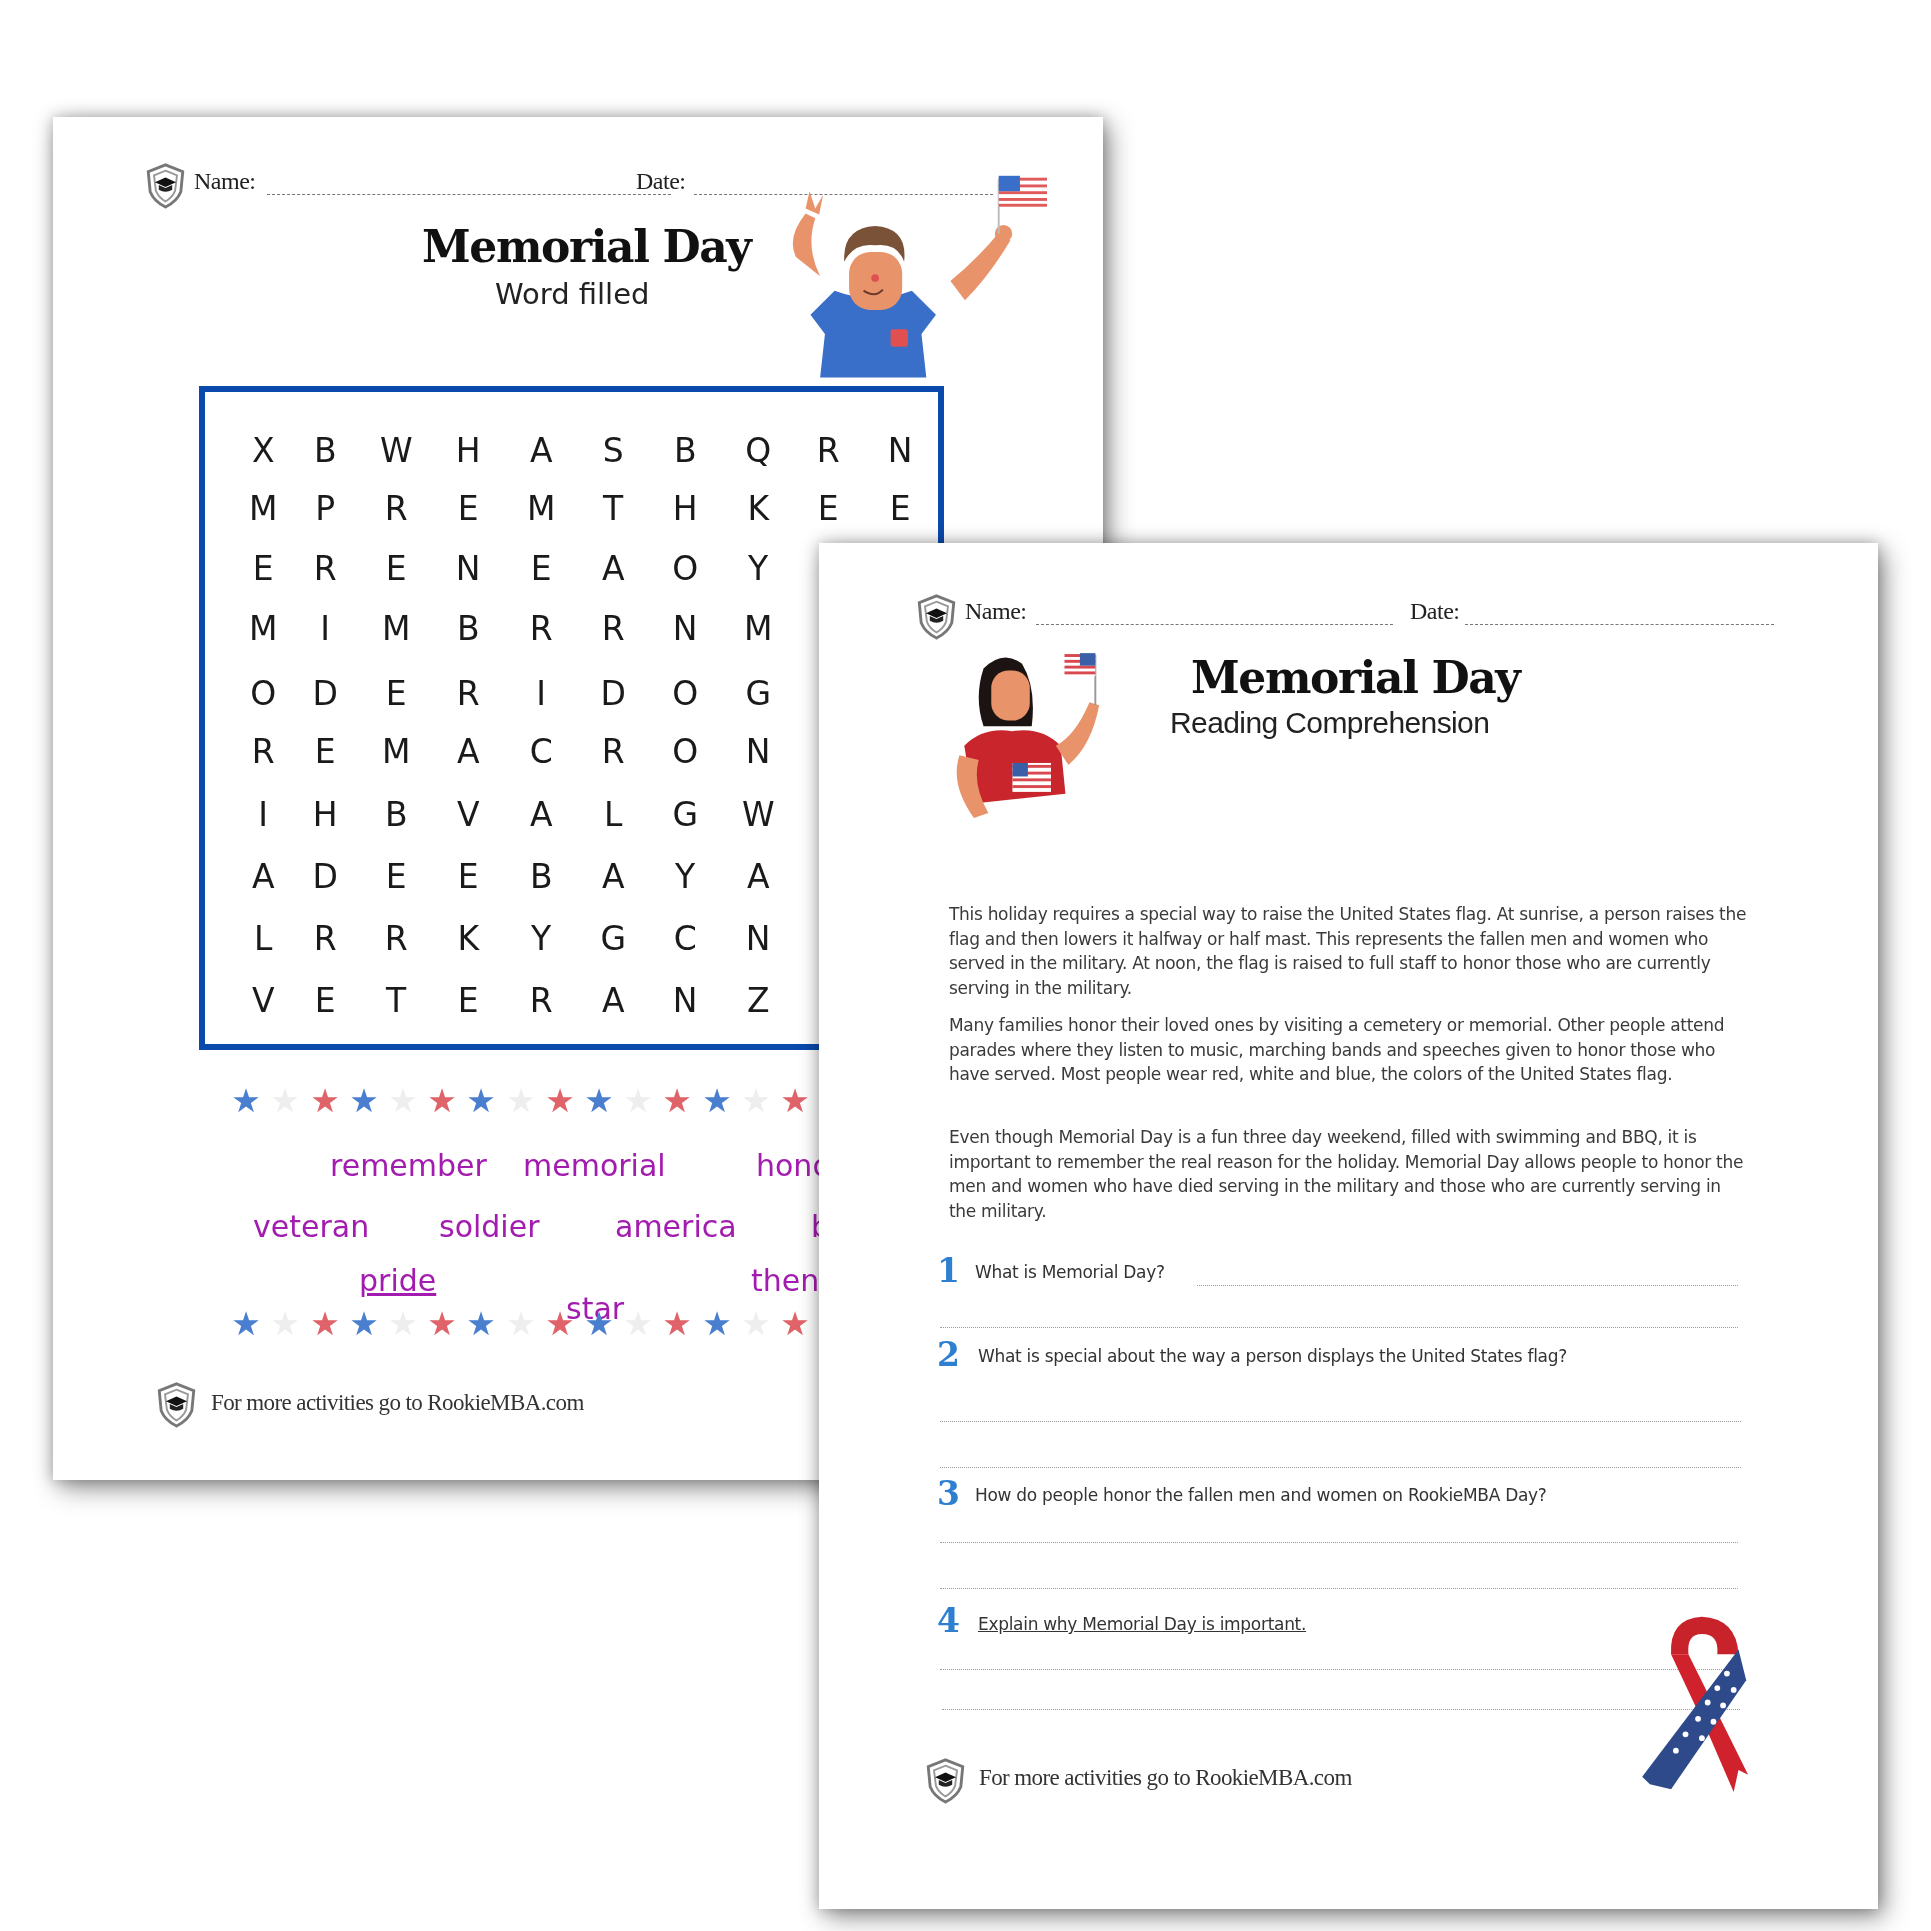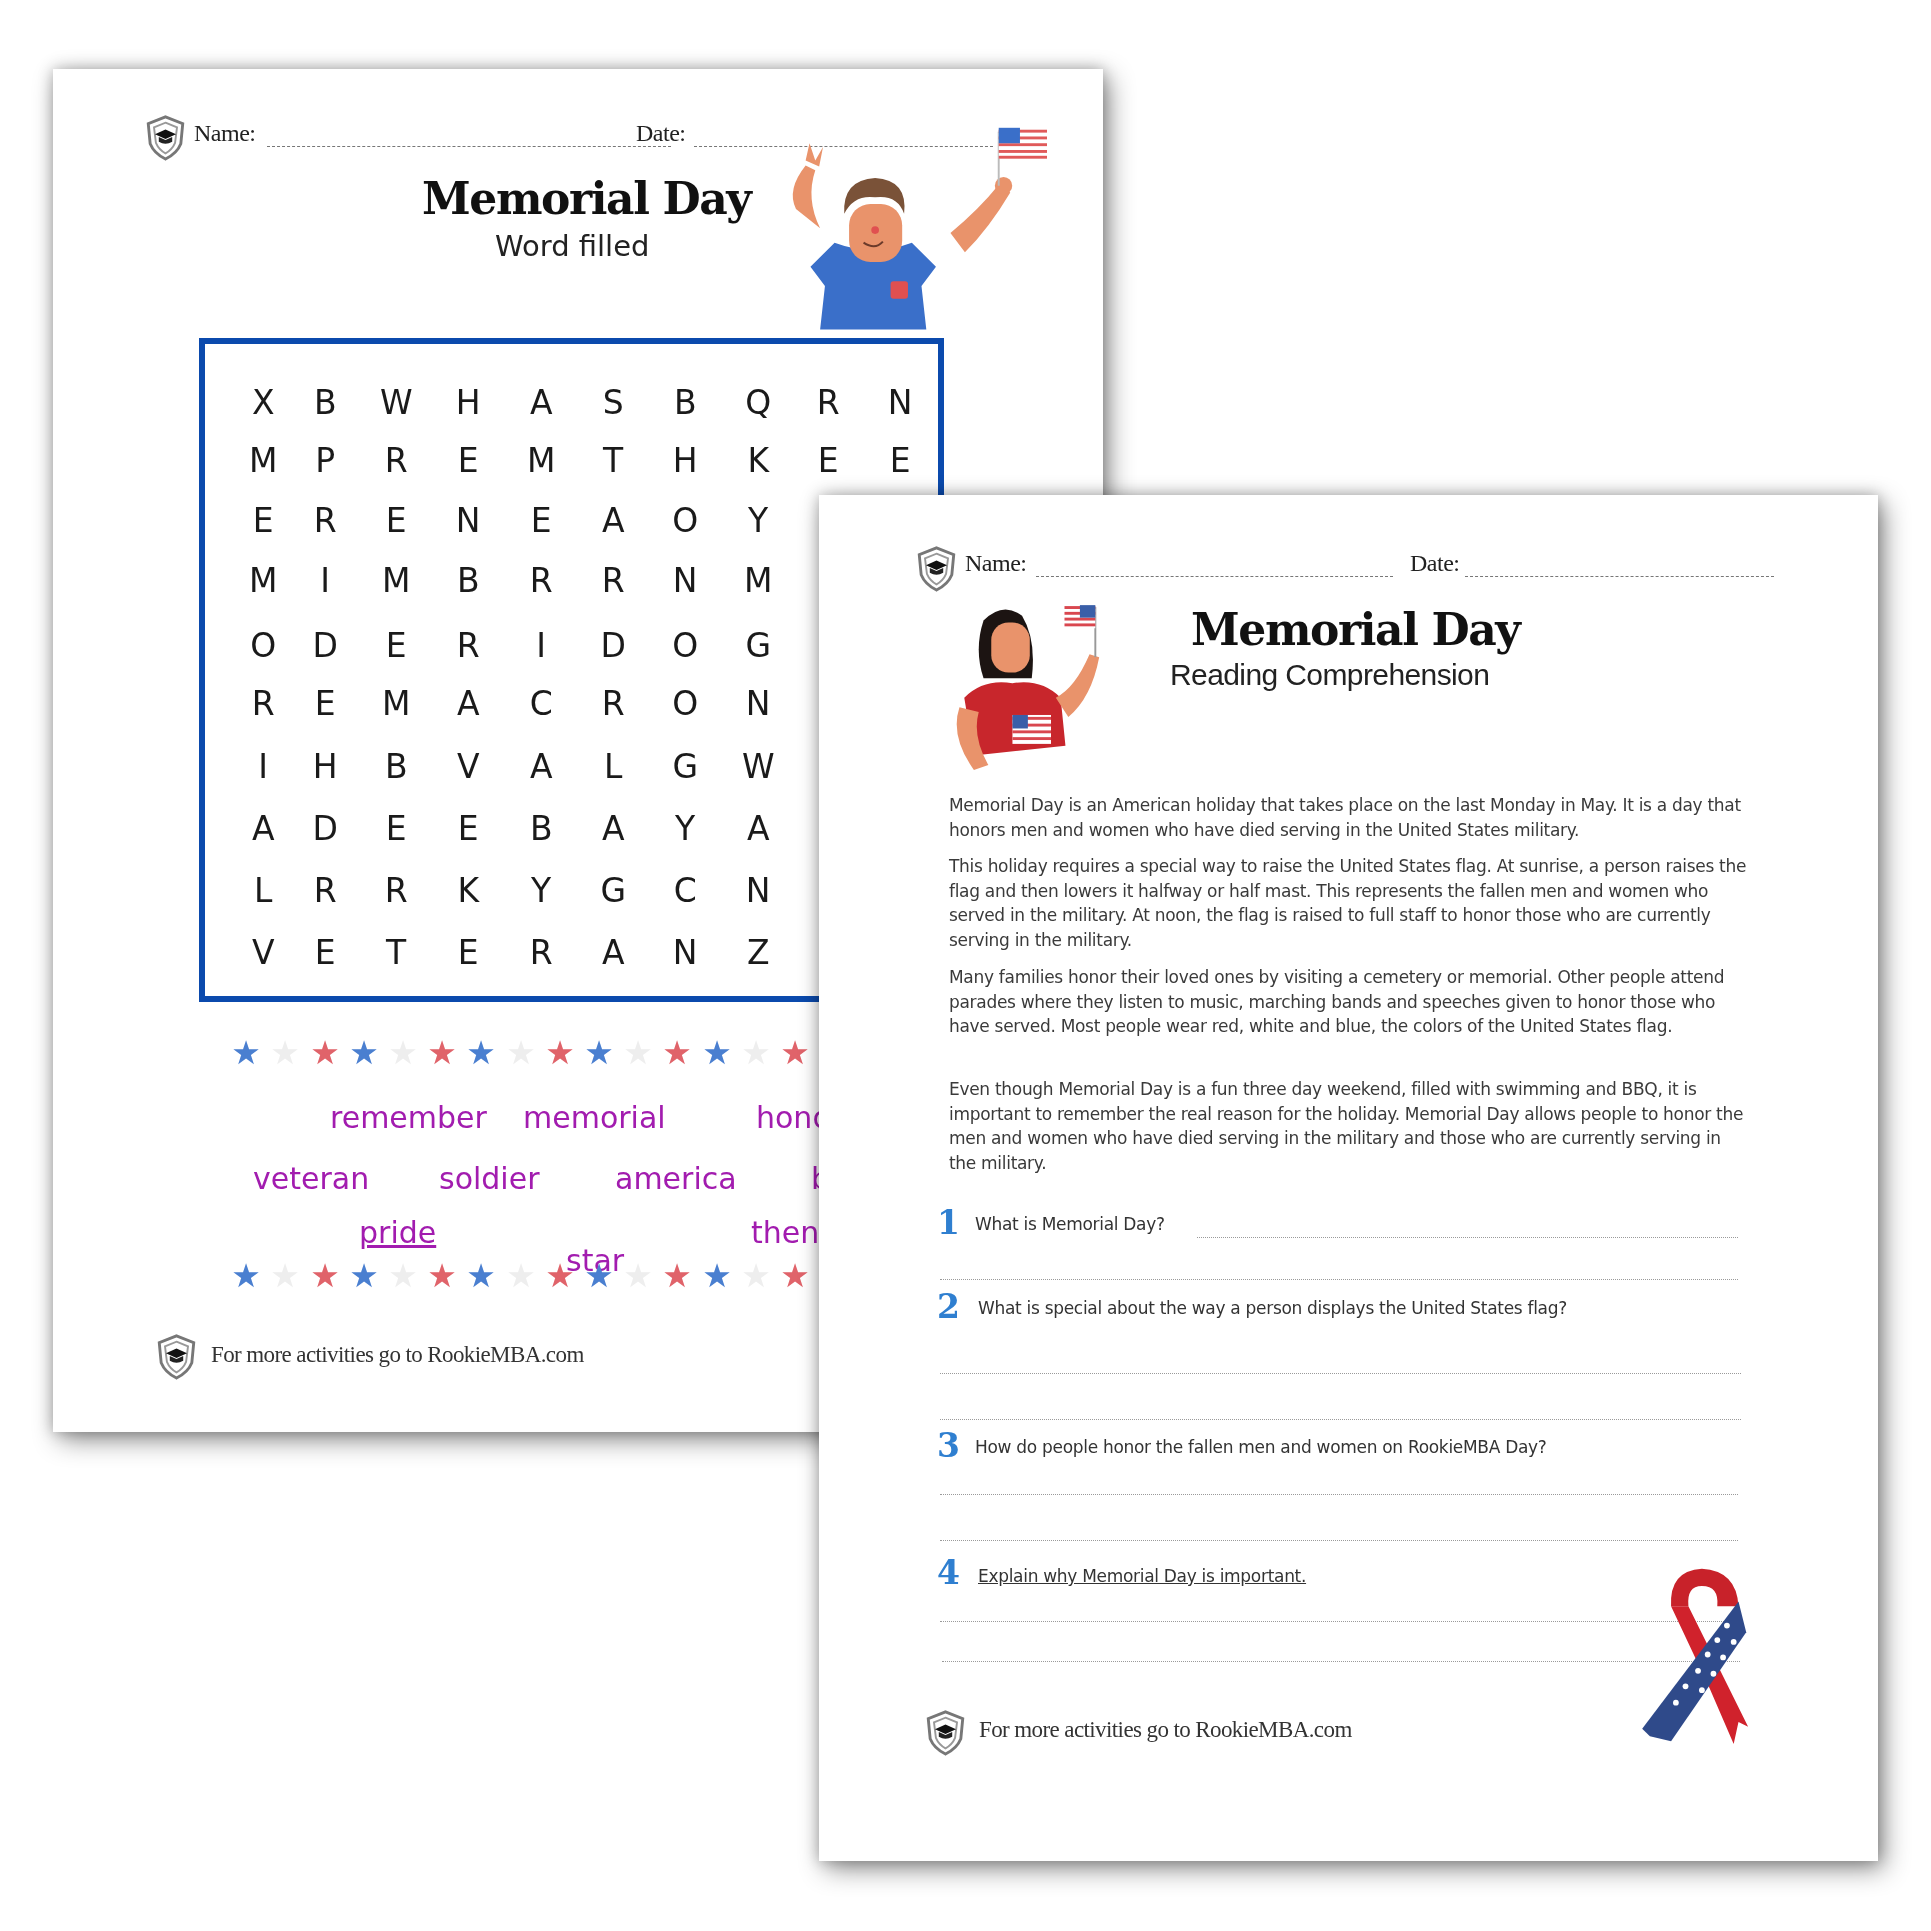--- a/index.html
+++ b/index.html
@@ -1,17 +1,17 @@
 <!DOCTYPE html>
 <html><head>
 <meta charset="utf-8">
 <style>
   html, body { margin:0; padding:0; }
   body { width:1931px; height:1931px; background:#ffffff; position:relative; overflow:hidden; font-family:"DejaVu Sans", sans-serif; }
-  .page { position:absolute; background:#fff; box-shadow: 5.8px 7.7px 25px rgba(0,0,0,0.45), 0 0 13.5px rgba(0,0,0,0.25); }
+  .page { position:absolute; background:#fff; box-shadow: 5.8px 7.7px 25px rgba(0,0,0,0.45), 0 0 13.5px rgba(0,0,0,0.25); margin-top: 48px; }
   #page1 { left:53px; top:69px; width:1050px; height:1363px; }
   #page2 { left:819px; top:495px; width:1059px; height:1366px; }
   .abs { position:absolute; }
   .shield { position:absolute; width:41px; height:46px; }
   .hdr-label { position:absolute; font-family:"Liberation Serif", serif; font-size:24px; color:#222; letter-spacing:-0.5px; }
   .dashline { position:absolute; border-bottom:1.9px dashed #777; height:0; }
   .title { position:absolute; font-family:"DejaVu Serif", serif; font-weight:bold; font-size:44px; color:#111; letter-spacing:-1.4px; white-space:nowrap; }
   .subtitle { position:absolute; font-family:"DejaVu Sans", sans-serif; font-size:29px; color:#222; white-space:nowrap; }
   
   #grid-box { position:absolute; left:146px; top:269px; width:745px; height:664px; border:6.8px solid #0b4aad; box-sizing:border-box; }
@@ -262,21 +262,20 @@
         <rect x="70" y="127" width="40" height="3"></rect>
         <rect x="70" y="134" width="40" height="3"></rect>
         <rect x="70" y="141" width="40" height="3"></rect>
       </g>
     <rect x="70" y="118" width="16" height="14" fill="#3a5fa8"></rect>
   </svg>
 
   <div class="title" style="left:372px;top:109px;">Memorial Day</div>
   <div class="subtitle" style="left:351px;top:163px;font-family:'Liberation Sans', sans-serif;font-size:30px;letter-spacing:-0.6px;">Reading Comprehension</div>
 
-  <p class="para" style="top:298px;">Memorial Day is an American holiday that takes place on the last Monday in May. It is a day that honors men and women who have died serving in the United States military.</p>
   <p class="para" style="top:359px;">This holiday requires a special way to raise the United States flag. At sunrise, a person raises the flag and then lowers it halfway or half mast. This represents the fallen men and women who served in the military. At noon, the flag is raised to full staff to honor those who are currently serving in the military.</p>
   <p class="para" style="top:470px;">Many families honor their loved ones by visiting a cemetery or memorial. Other people attend parades where they listen to music, marching bands and speeches given to honor those who have served. Most people wear red, white and blue, the colors of the United States flag.</p>
   <p class="para" style="top:582px;">Even though Memorial Day is a fun three day weekend, filled with swimming and BBQ, it is important to remember the real reason for the holiday. Memorial Day allows people to honor the men and women who have died serving in the military and those who are currently serving in the military.</p>
 
   <span class="qnum" style="left:118px;top:708px;">1</span>
   <span class="qtext" style="left:156px;top:719px;">What is Memorial Day?</span>
   <div class="aline" style="left:378px;top:742px;width:541px;"></div>
   <div class="aline" style="left:121px;top:784px;width:798px;"></div>
 
   <span class="qnum" style="left:118px;top:792px;">2</span>

